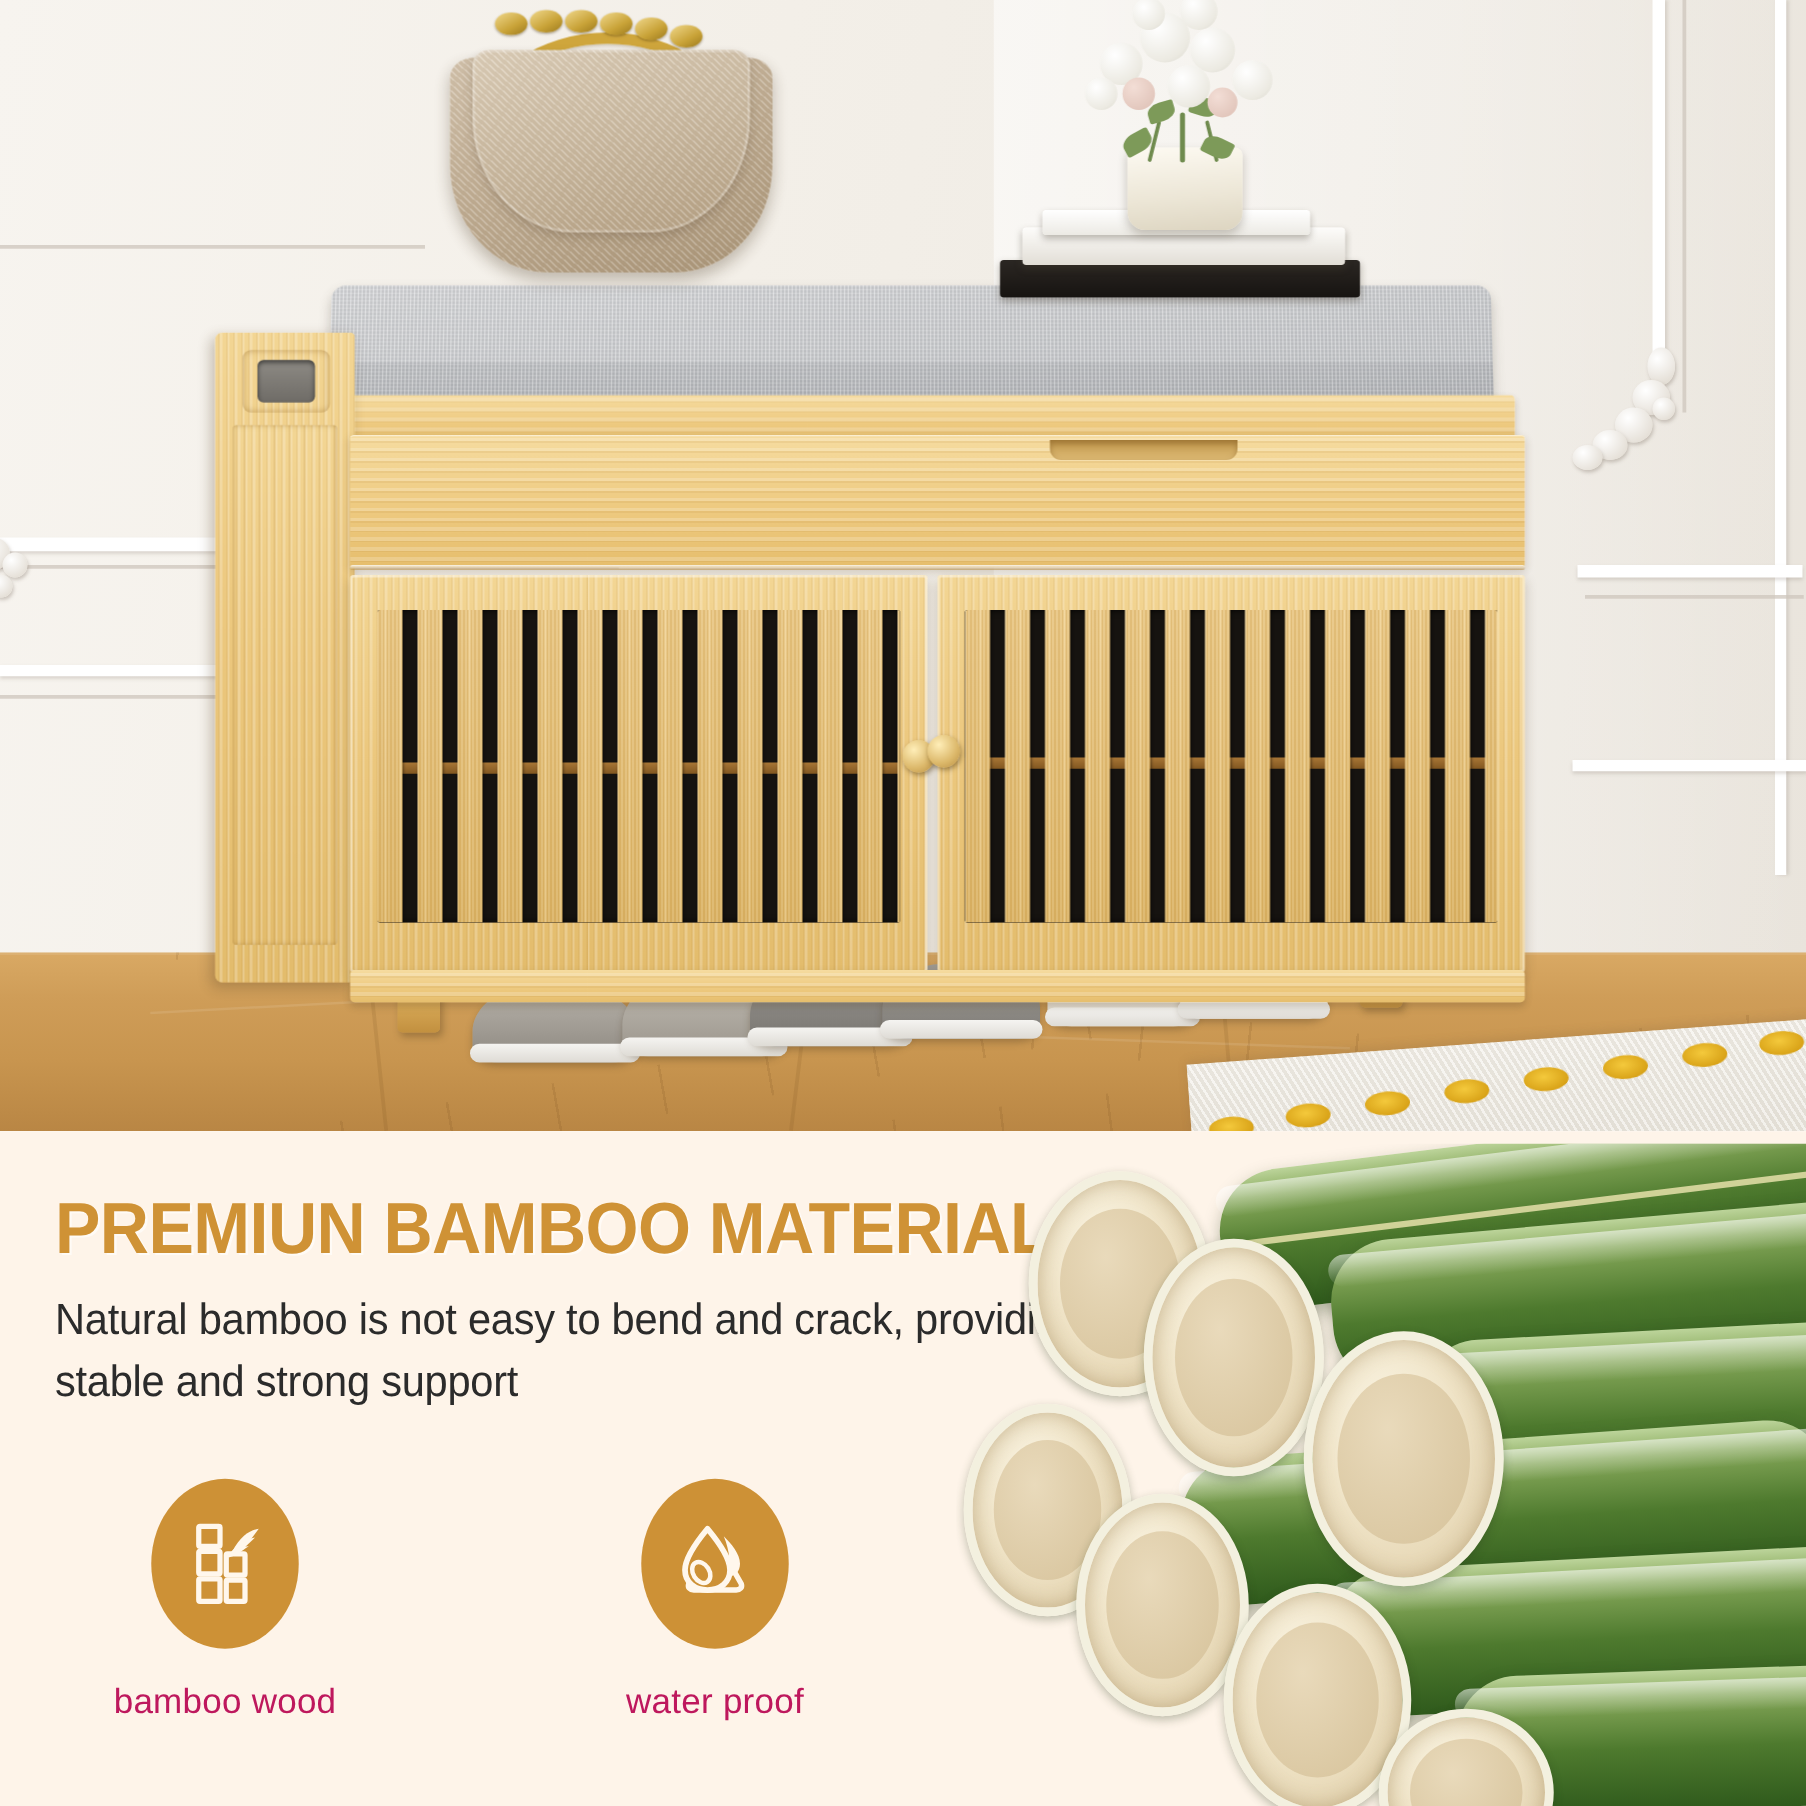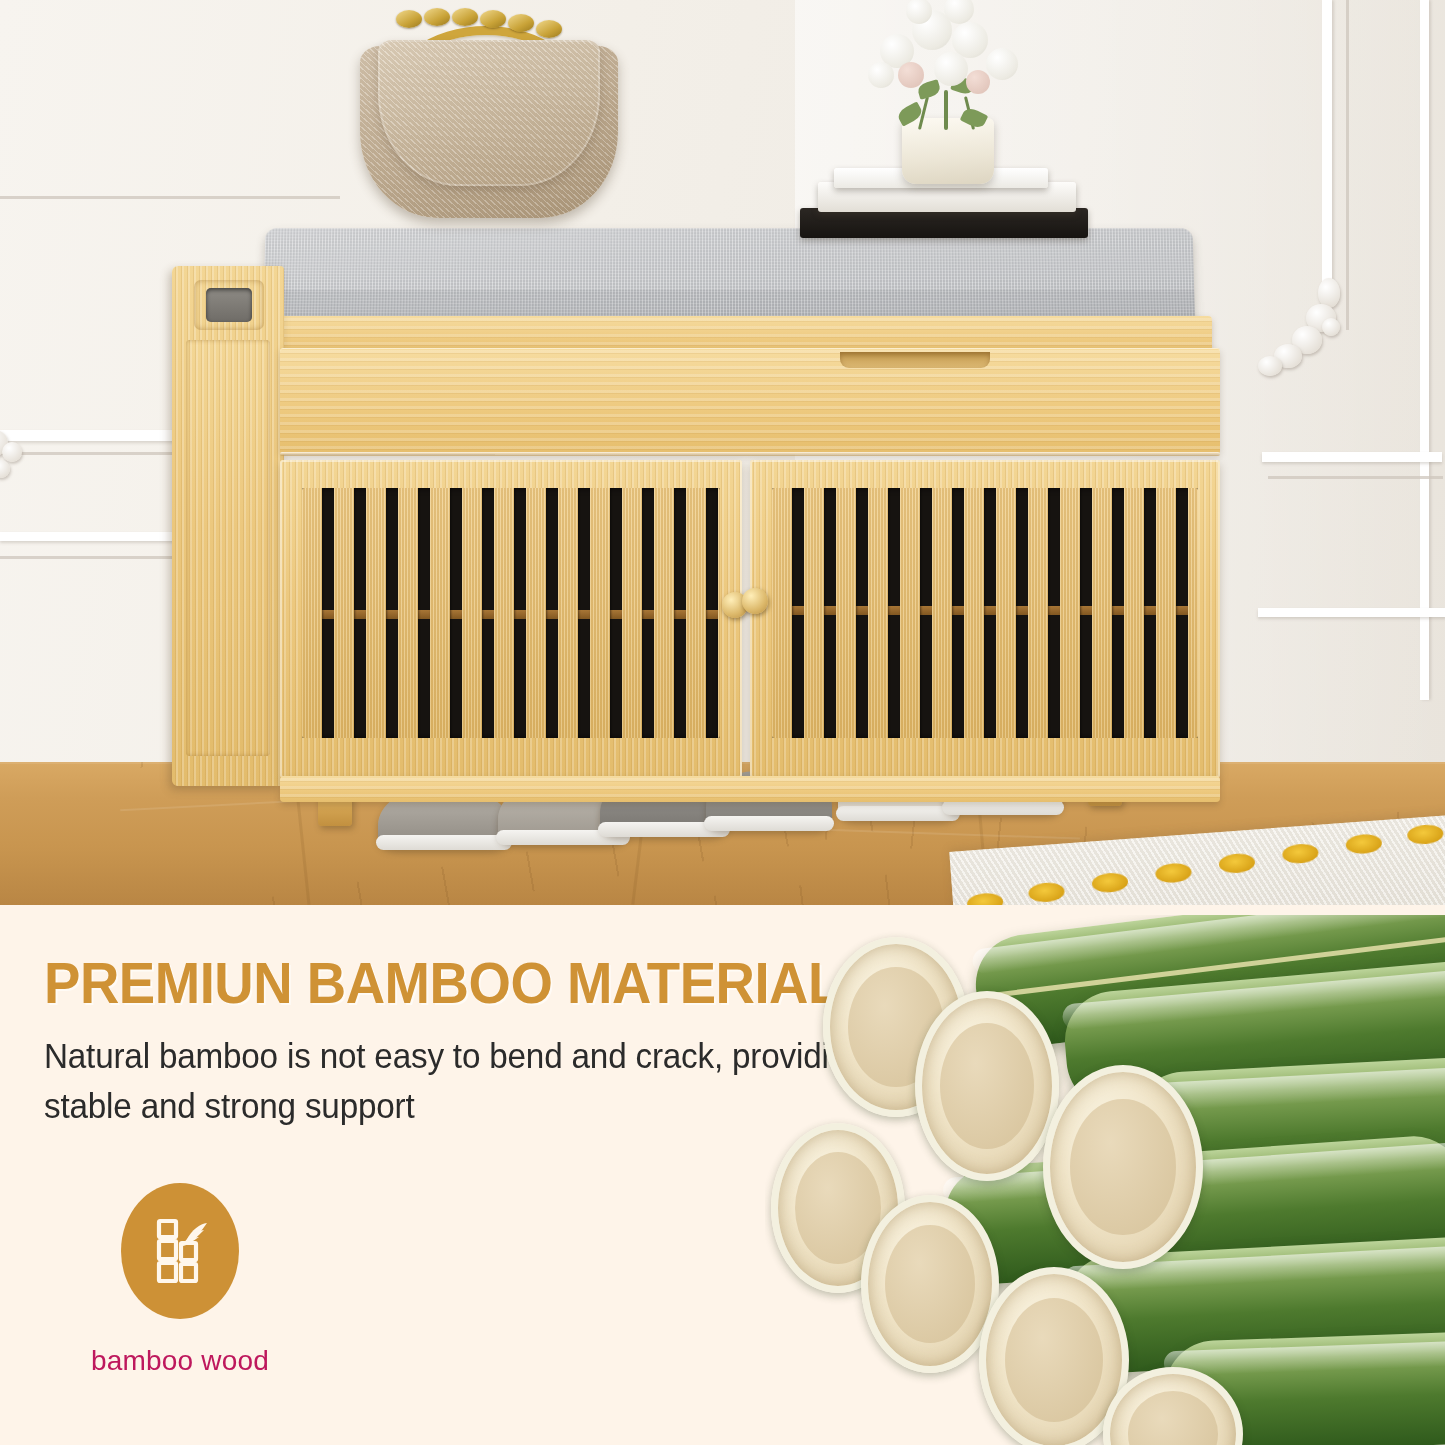--- a/index.html
+++ b/index.html
@@ -411,20 +411,31 @@
             <g fill="#fff7ec">
               <path d="M41 26 C47 14 55 9 62 8 C57 15 52 22 45 27 Z"></path>
               <path d="M39 28 C44 20 52 16 59 15 C53 21 48 26 42 29 Z"></path>
               <path d="M37 30 C40 25 47 22 54 22 C48 26 43 30 38 31 Z"></path>
             </g>
           </svg>
         </div>
         <div class="flabel">bamboo wood</div>
       </div>
 
+      <div class="feature">
+        <div class="fcircle">
+          <svg width="74" height="72" viewBox="0 0 74 72">
+            <path d="M44 14 C50 20 57 28 57 36 C57 43 52 47 46 46 C50 38 49 26 44 14 Z" fill="#fff7ec"></path>
+            <path d="M16 52 L24 38 L50 38 L58 52 C59 55 57 57 54 57 L20 57 C17 57 15 55 16 52 Z" fill="none" stroke="#fff7ec" stroke-width="4.4" stroke-linejoin="round"></path>
+            <path d="M31 8 C41 20 49 32 49 41 C49 51 41 57 31 57 C21 57 13 51 13 41 C13 32 21 20 31 8 Z" fill="#cd9136" stroke="#fff7ec" stroke-width="4.6" stroke-linejoin="round"></path>
+            <ellipse cx="26" cy="43" rx="6.5" ry="9" transform="rotate(-32 26 43)" fill="none" stroke="#fff7ec" stroke-width="3.6"></ellipse>
+          </svg>
+        </div>
+        <div class="flabel">water proof</div>
+      </div>
 
     </div>
 
     <div class="culms">
       <div class="culm" style="left:210px;top:-6px;width:520px;height:112px;transform:rotate(-7deg);">
         <div class="culm-sheen"></div>
           <div class="culm-ring" style="top:54px;"></div>
       </div>
       <div class="culm" style="left:300px;top:60px;width:470px;height:118px;transform:rotate(-5deg);">
         <div class="culm-sheen"></div>

